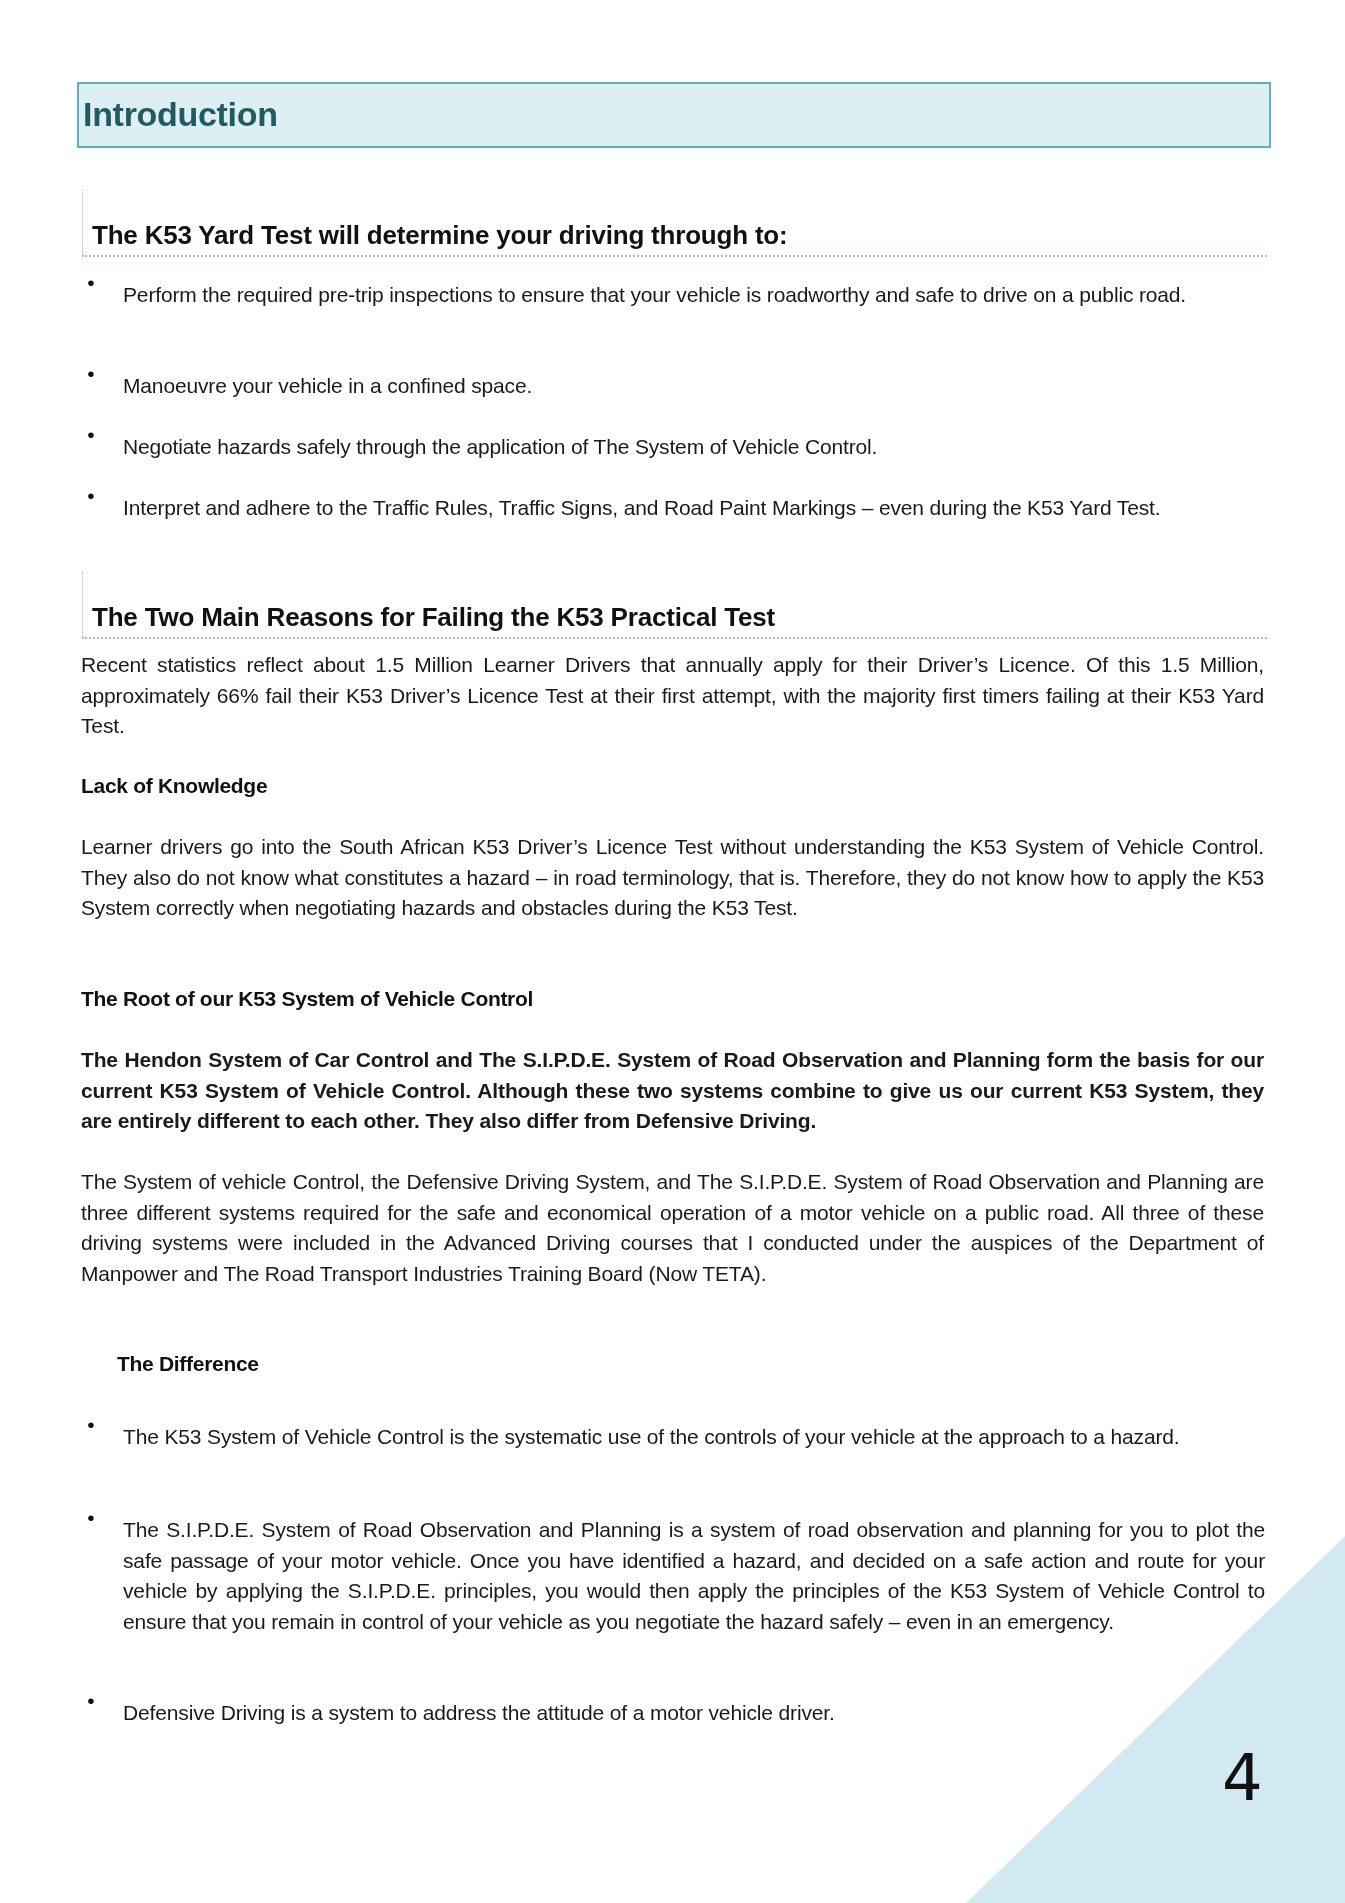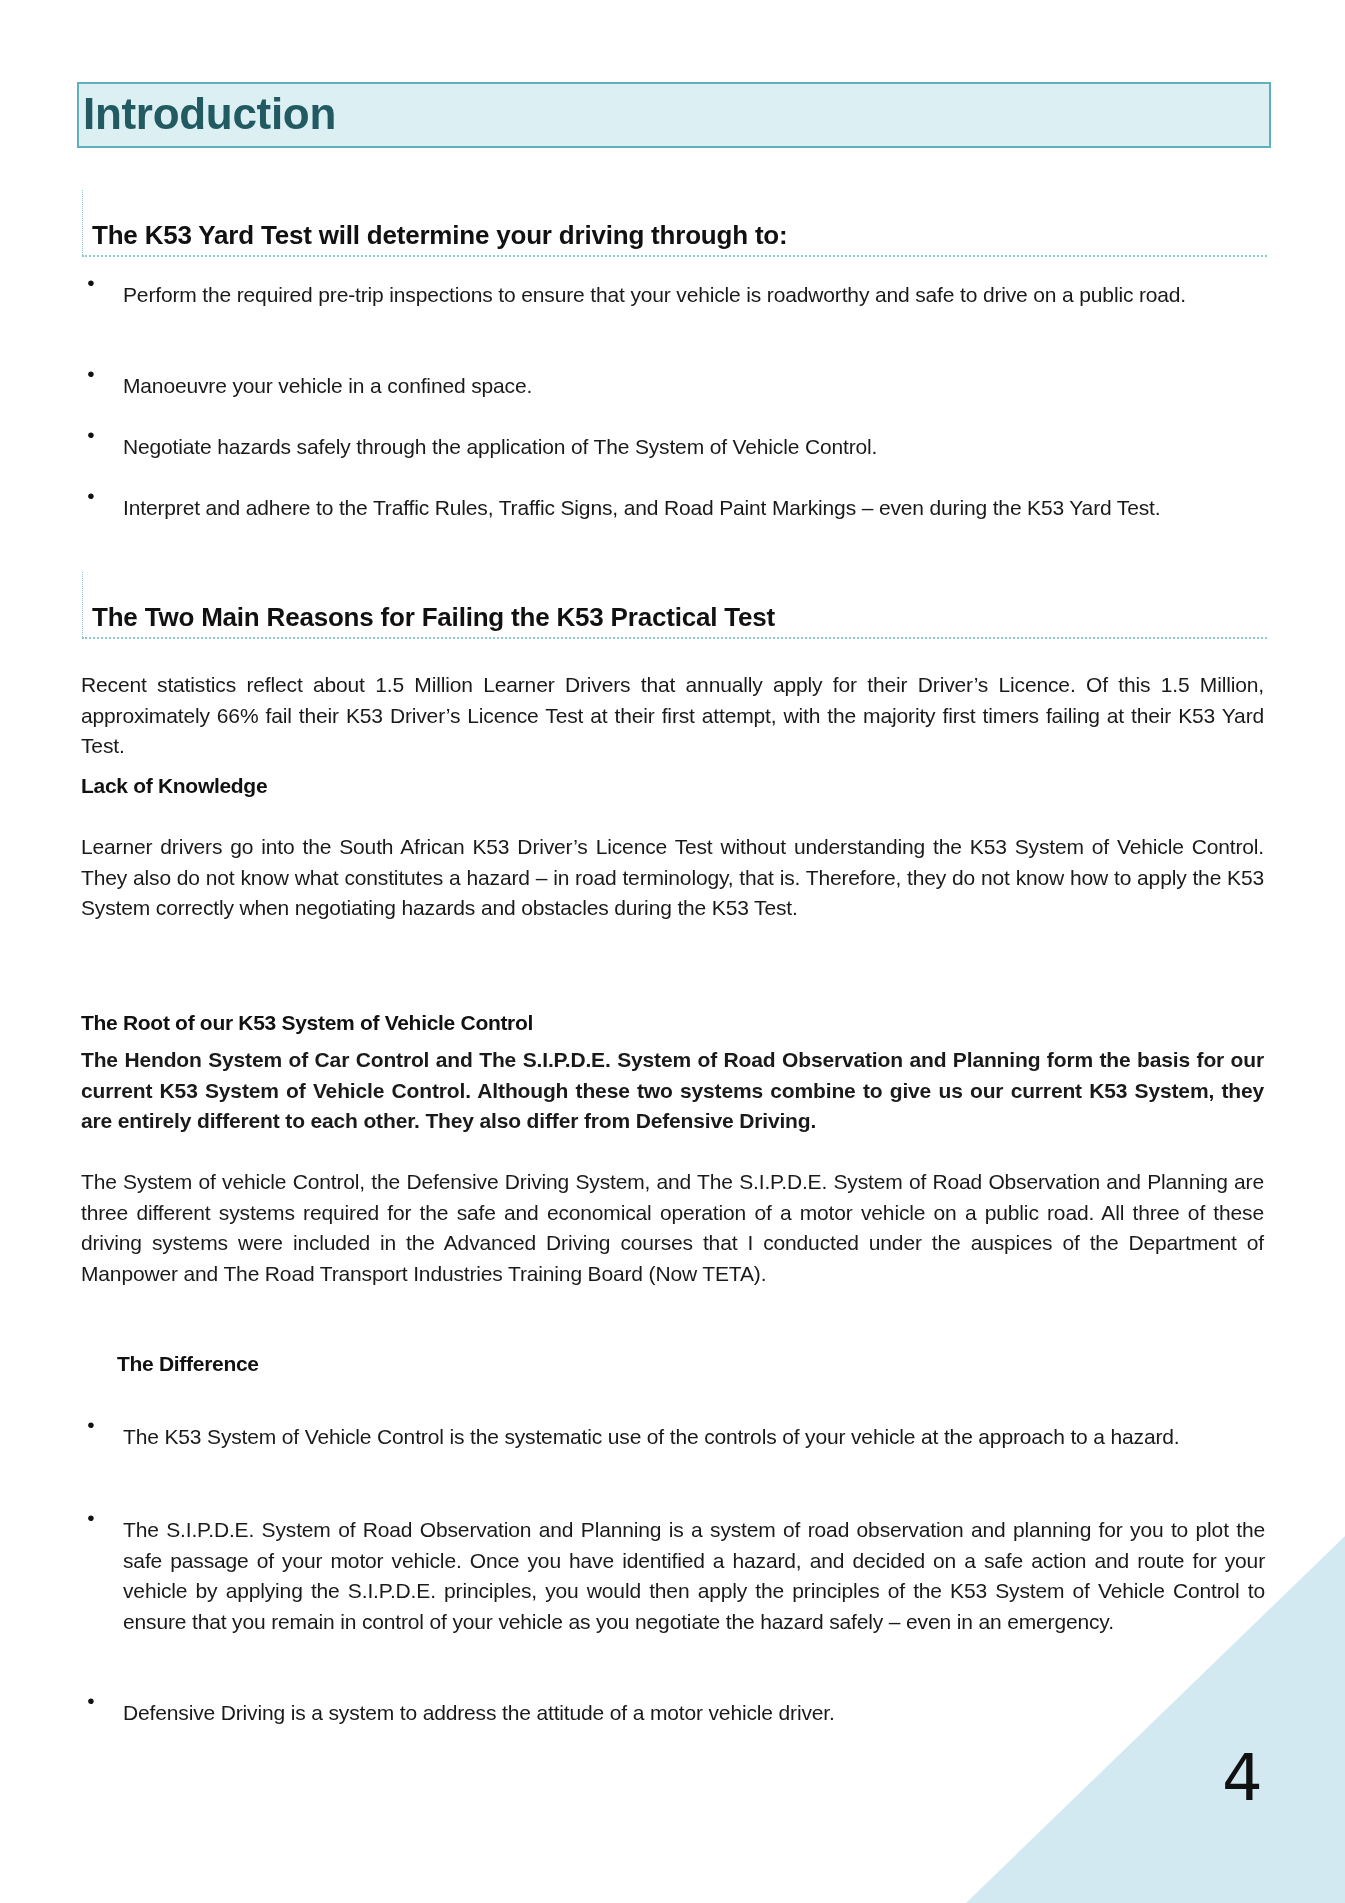--- a/index.html
+++ b/index.html
@@ -18,21 +18,21 @@
     font-family: "DejaVu Sans", sans-serif; font-size: 64px; line-height: 80px;
     color: #111;
   }
   .intro-box {
     position: absolute; left: 77px; top: 82px; width: 1190px; height: 62px;
     background: #dceff3; border: 2px solid #5fb0ba;
   }
   .intro-title {
     position: absolute; left: 4px; top: 2px;
     font-family: "Liberation Sans", sans-serif; font-weight: bold;
-    font-size: 44px; line-height: 56px; color: #225a62; letter-spacing: -0.3px;
+    font-size: 34px; line-height: 56px; color: #225a62; letter-spacing: -0.3px;
   }
   .h2 {
     position: absolute; left: 82px; width: 1185px;
     border-left: 1px dotted #8fcad2; border-bottom: 2px dotted #8fcad2;
     box-sizing: border-box;
   }
   .h2 span {
     position: absolute; left: 9px; bottom: 4px;
     font-family: "Liberation Sans", sans-serif; font-weight: bold;
     font-size: 26px; line-height: 32px; color: #111; white-space: nowrap;
@@ -91,27 +91,27 @@
 </div>
 <div class="bullet" style="top:481px;">
   <span class="dot">•</span>
   <div class="btext">Interpret and adhere to the Traffic Rules, Traffic Signs, and Road Paint Markings – even during the K53 Yard Test.</div>
 </div>
 
 <div class="h2" style="top:572px; height:67px;">
   <span>The Two Main Reasons for Failing the K53 Practical Test</span>
 </div>
 
-<div class="text" style="top:670px;">Recent statistics reflect about 1.5 Million Learner Drivers that annually apply for their Driver’s Licence. Of this 1.5 Million, approximately 66% fail their K53 Driver’s Licence Test at their first attempt, with the majority first timers failing at their K53 Yard Test.</div>
+<div class="text" style="top:650px;">Recent statistics reflect about 1.5 Million Learner Drivers that annually apply for their Driver’s Licence. Of this 1.5 Million, approximately 66% fail their K53 Driver’s Licence Test at their first attempt, with the majority first timers failing at their K53 Yard Test.</div>
 
 <div class="bold-label" style="top:771px;">Lack of Knowledge</div>
 
 <div class="text" style="top:832px;">Learner drivers go into the South African K53 Driver’s Licence Test without understanding the K53 System of Vehicle Control. They also do not know what constitutes a hazard – in road terminology, that is. Therefore, they do not know how to apply the K53 System correctly when negotiating hazards and obstacles during the K53 Test.</div>
 
-<div class="bold-label" style="top:1008px;">The Root of our K53 System of Vehicle Control</div>
+<div class="bold-label" style="top:984px;">The Root of our K53 System of Vehicle Control</div>
 
 <div class="text" style="top:1045px;font-weight:bold;">The Hendon System of Car Control and The S.I.P.D.E. System of Road Observation and Planning form the basis for our current K53 System of Vehicle Control. Although these two systems combine to give us our current K53 System, they are entirely different to each other. They also differ from Defensive Driving.</div>
 
 <div class="text" style="top:1167px;">The System of vehicle Control, the Defensive Driving System, and The S.I.P.D.E. System of Road Observation and Planning are three different systems required for the safe and economical operation of a motor vehicle on a public road. All three of these driving systems were included in the Advanced Driving courses that I conducted under the auspices of the Department of Manpower and The Road Transport Industries Training Board (Now TETA).</div>
 
 <div class="bold-label" style="top:1349px;margin-left:36px;">The Difference</div>
 
 <div class="bullet" style="top:1410px;">
   <span class="dot">•</span>
   <div class="btext">The K53 System of Vehicle Control is the systematic use of the controls of your vehicle at the approach to a hazard.</div>

